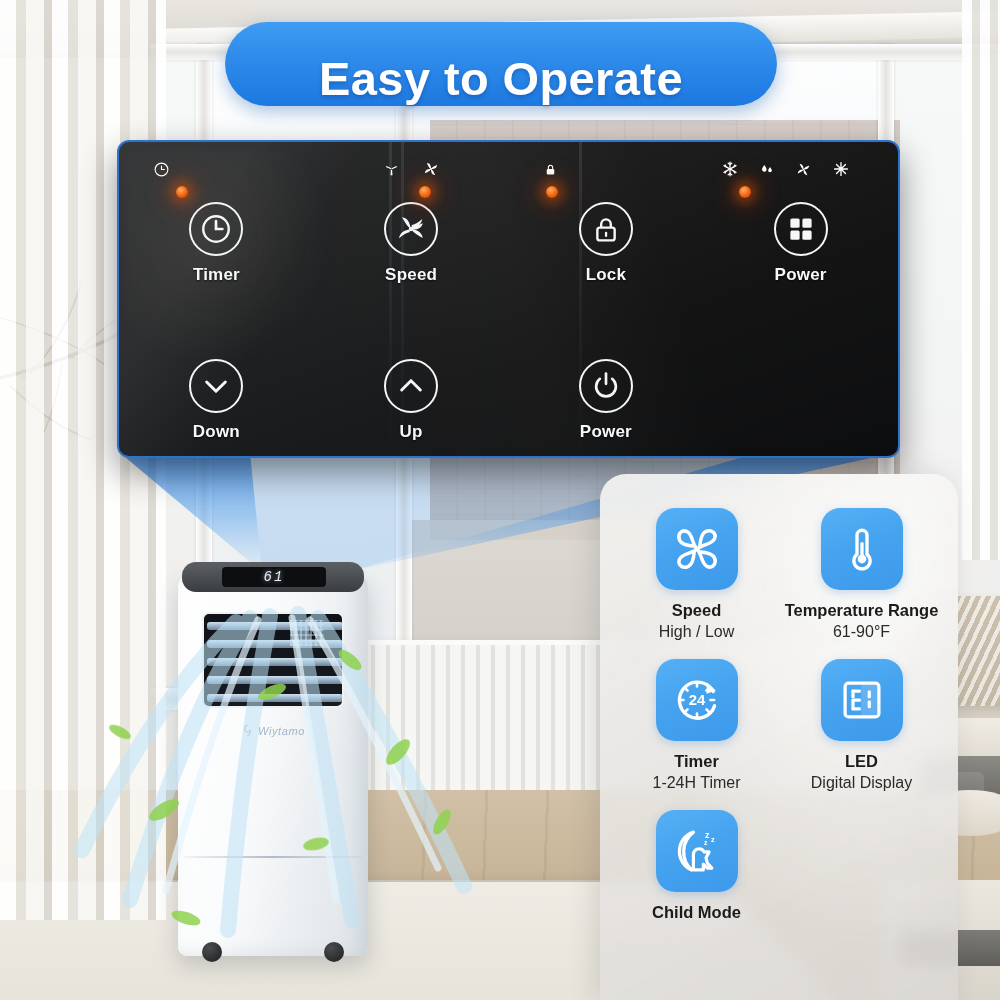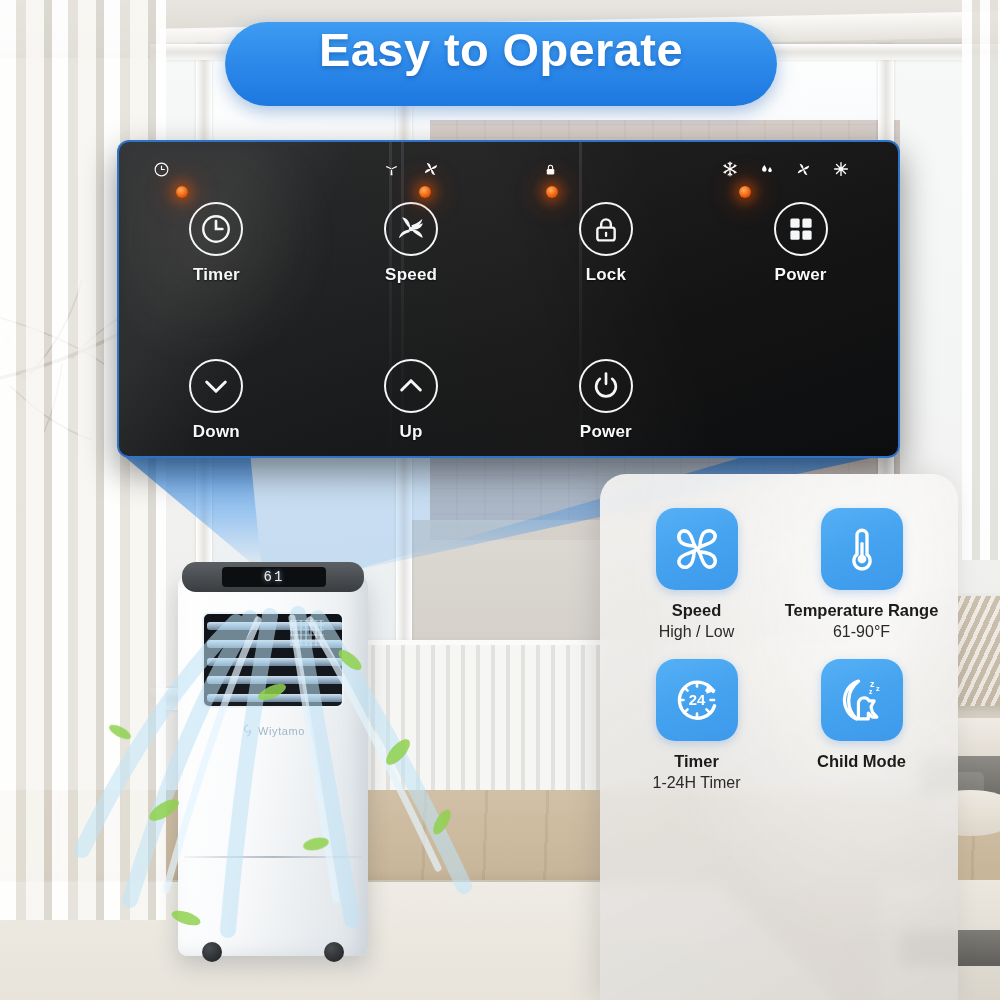--- a/index.html
+++ b/index.html
@@ -156,21 +156,21 @@
   .sofa-front-dark {
     position: absolute; left: 900px; top: 930px; width: 150px; height: 36px;
     background: linear-gradient(180deg,#7e7c77,#605e5a);
     border-radius: 5px;
   }
 
   
   .beams { position: absolute; left: 0; top: 0; width: 1000px; height: 1000px; }
 
   
-  .ac-unit { position: absolute; left: 178px; top: 556px; width: 190px; height: 400px; }
+  .ac-unit { position: absolute; left: 178px; top: 556px; width: 190px; height: 400px; font-style: italic; }
   .ac-body {
     position: absolute; left: 0; top: 18px; width: 190px; height: 382px;
     background: linear-gradient(100deg,#ffffff 0%, #fafbfc 40%, #e7ebee 78%, #dfe4e8 100%);
     border-radius: 13px 13px 9px 9px;
     box-shadow: 0 10px 22px rgba(60,70,80,.22), inset -10px 0 18px rgba(170,180,190,.35);
   }
   .ac-top-cap {
     position: absolute; left: 4px; top: 6px; width: 182px; height: 30px;
     background: linear-gradient(180deg,#5c6064,#3a3d40);
     border-radius: 14px;
@@ -281,21 +281,21 @@
   .pbtn-label {
     color: #f6f8fa; font-size: 17px; font-weight: bold; letter-spacing: .2px;
     text-shadow: 0 1px 2px rgba(0,0,0,.7);
   }
 
   
   .title-pill {
     position: absolute; left: 225px; top: 22px; width: 552px; height: 84px;
     background: linear-gradient(180deg, #3e9cf2 0%, #2f8ceb 40%, #1d78e0 100%);
     border-radius: 42px;
-    display: flex; align-items: flex-start; justify-content: center;
+    display: flex; align-items: flex-end; justify-content: center;
     box-shadow: 0 6px 18px rgba(20,90,175,.35);
   }
   .title-text {
     color: #ffffff; font-size: 47px; font-weight: bold; letter-spacing: .4px;
     text-shadow: 0 2px 4px rgba(0,40,100,.30);
   }
 
   
   .feature-card {
     position: absolute; left: 600px; top: 474px; width: 358px; height: 526px;
@@ -677,20 +677,39 @@
                 <path d="M6.7 17.3 L7.8 16.2"></path>
             </g>
             <text x="12" y="14.4" font-family="Liberation Sans, sans-serif" font-size="6.6" font-weight="bold" fill="#fff" text-anchor="middle">24</text>
           </svg>
         </div>
         <div class="f-title">Timer</div>
         <div class="f-sub">1-24H Timer</div>
       </div>
 
 
+      <div class="feature">
+        <div class="f-icon">
+          <svg width="52" height="52" viewBox="0 0 24 24">
+            <rect x="4.2" y="4.2" width="15.6" height="15.6" rx="1.6" fill="none" stroke="#fff" stroke-width="1.5"></rect>
+            <rect x="11.6" y="4.8" width="7.6" height="14.4" fill="#ffffff" opacity="0.16"></rect>
+            <g fill="#fff">
+              <rect x="7.1" y="7.1" width="4.4" height="1.5" rx=".6"></rect>
+              <rect x="7.1" y="7.6" width="1.5" height="3.6" rx=".6"></rect>
+              <rect x="7.1" y="11.3" width="4.4" height="1.5" rx=".6"></rect>
+              <rect x="7.1" y="12.2" width="1.5" height="3.6" rx=".6"></rect>
+              <rect x="7.1" y="15.4" width="4.4" height="1.5" rx=".6"></rect>
+              <rect x="14.6" y="7.6" width="1.5" height="3.6" rx=".6"></rect>
+              <rect x="14.6" y="12.2" width="1.5" height="3.6" rx=".6"></rect>
+            </g>
+          </svg>
+        </div>
+        <div class="f-title">LED</div>
+        <div class="f-sub">Digital Display</div>
+      </div>
 
       <div class="feature">
         <div class="f-icon">
           <svg width="54" height="54" viewBox="0 0 24 24">
             <path d="M10.4 3.6 A9 9 0 0 0 9.6 20.4 A11 11 0 0 1 10.4 3.6 Z" fill="none" stroke="#fff" stroke-width="1.5" stroke-linejoin="round"></path>
             <path d="M10.4 20.4 V13.6 A2.6 2.6 0 0 1 13 11 A2.6 2.6 0 0 1 15.2 12.4 L17.4 12.4 L16 15 L16.6 17.4 L18.6 19.6 L16.6 19.6 L14.8 17.8 L14.8 20.4 Z" fill="none" stroke="#fff" stroke-width="1.4" stroke-linejoin="round"></path>
             <g fill="#fff" font-family="Liberation Sans, sans-serif" font-weight="bold">
               <text x="15.6" y="6.2" font-size="4">z</text>
               <text x="18.2" y="8" font-size="3.3">z</text>
               <text x="15.1" y="9.4" font-size="3">z</text>

